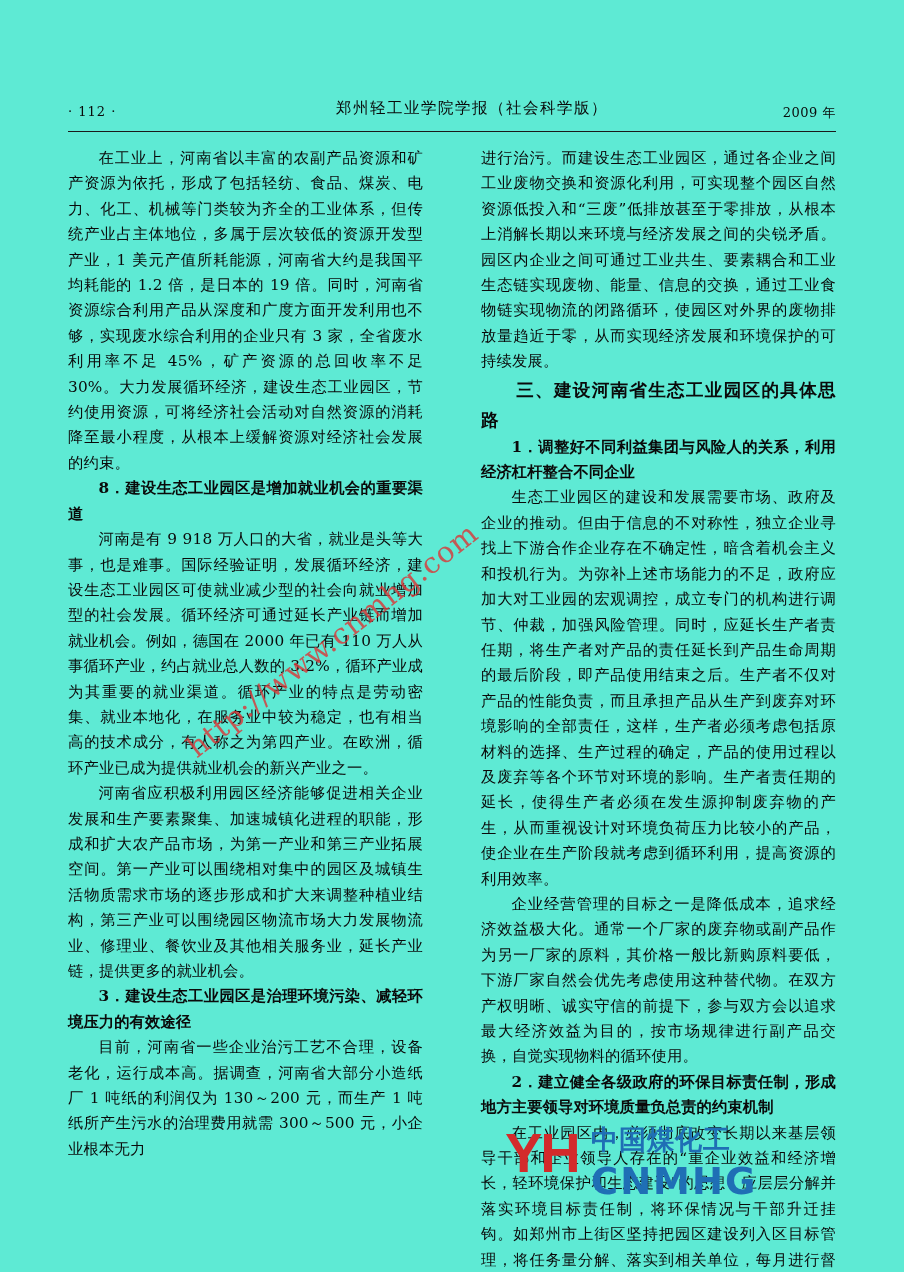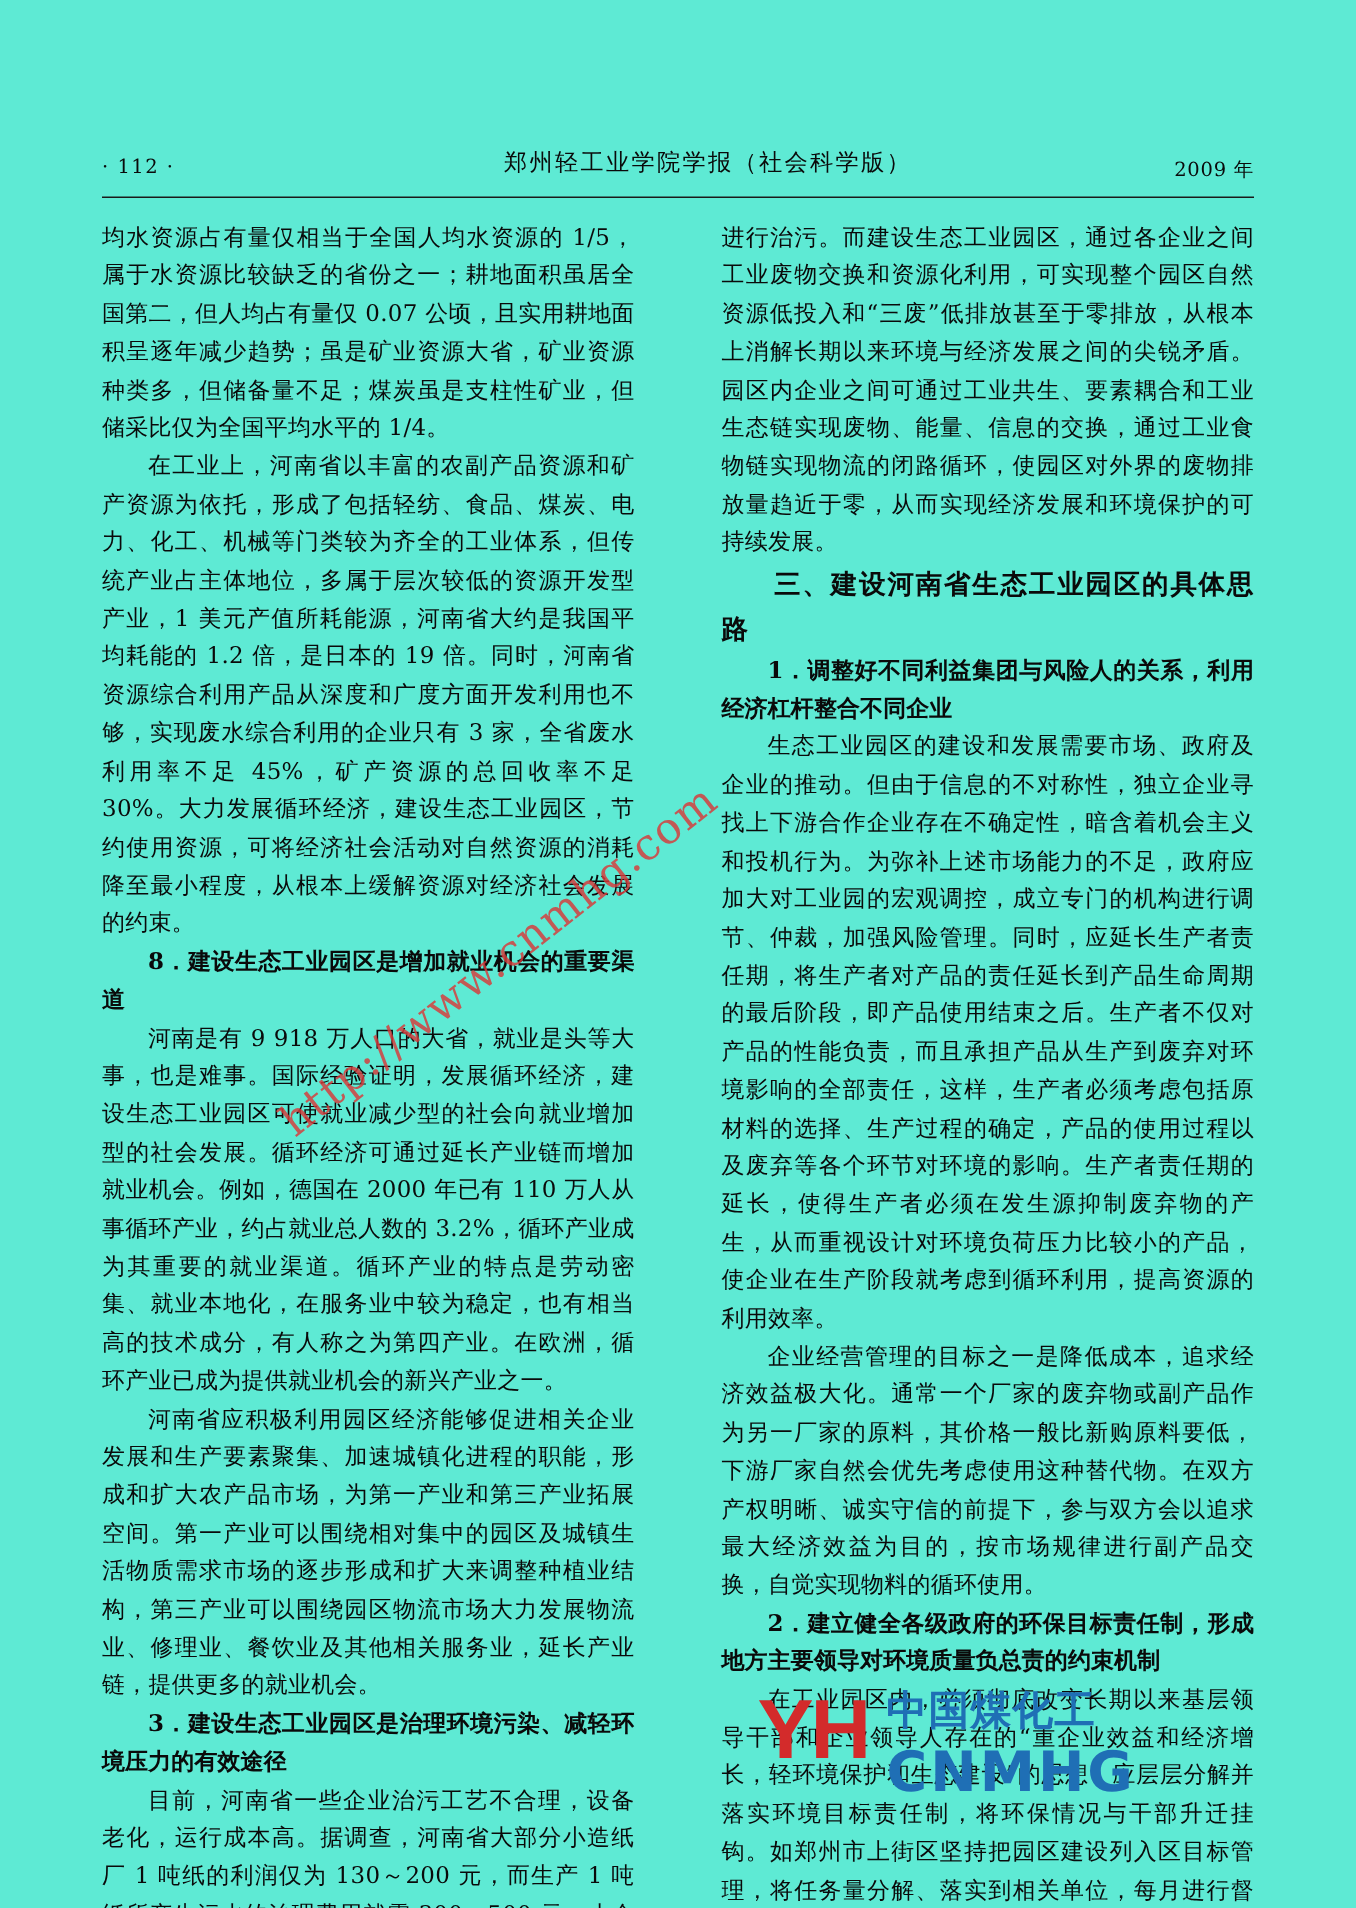--- a/index.html
+++ b/index.html
@@ -171,21 +171,20 @@
 <div class="page">
 
   <div class="header">
     <div class="header-left">· 112 ·</div>
     <div class="header-center">郑州轻工业学院学报（社会科学版）</div>
     <div class="header-right">2009 年</div>
   </div>
   <div class="header-rule"></div>
 
   <div class="col col-left">
-    <p class="noindent">均水资源占有量仅相当于全国人均水资源的 1/5，属于水资源比较缺乏的省份之一；耕地面积虽居全国第二，但人均占有量仅 0.07 公顷，且实用耕地面积呈逐年减少趋势；虽是矿业资源大省，矿业资源种类多，但储备量不足；煤炭虽是支柱性矿业，但储采比仅为全国平均水平的 1/4。</p>
     <p>在工业上，河南省以丰富的农副产品资源和矿产资源为依托，形成了包括轻纺、食品、煤炭、电力、化工、机械等门类较为齐全的工业体系，但传统产业占主体地位，多属于层次较低的资源开发型产业，1 美元产值所耗能源，河南省大约是我国平均耗能的 1.2 倍，是日本的 19 倍。同时，河南省资源综合利用产品从深度和广度方面开发利用也不够，实现废水综合利用的企业只有 3 家，全省废水利用率不足 45%，矿产资源的总回收率不足 30%。大力发展循环经济，建设生态工业园区，节约使用资源，可将经济社会活动对自然资源的消耗降至最小程度，从根本上缓解资源对经济社会发展的约束。</p>
     <p class="sec-h3">8．建设生态工业园区是增加就业机会的重要渠道</p>
     <p>河南是有 9 918 万人口的大省，就业是头等大事，也是难事。国际经验证明，发展循环经济，建设生态工业园区可使就业减少型的社会向就业增加型的社会发展。循环经济可通过延长产业链而增加就业机会。例如，德国在 2000 年已有 110 万人从事循环产业，约占就业总人数的 3.2%，循环产业成为其重要的就业渠道。循环产业的特点是劳动密集、就业本地化，在服务业中较为稳定，也有相当高的技术成分，有人称之为第四产业。在欧洲，循环产业已成为提供就业机会的新兴产业之一。</p>
     <p>河南省应积极利用园区经济能够促进相关企业发展和生产要素聚集、加速城镇化进程的职能，形成和扩大农产品市场，为第一产业和第三产业拓展空间。第一产业可以围绕相对集中的园区及城镇生活物质需求市场的逐步形成和扩大来调整种植业结构，第三产业可以围绕园区物流市场大力发展物流业、修理业、餐饮业及其他相关服务业，延长产业链，提供更多的就业机会。</p>
     <p class="sec-h3">3．建设生态工业园区是治理环境污染、减轻环境压力的有效途径</p>
     <p>目前，河南省一些企业治污工艺不合理，设备老化，运行成本高。据调查，河南省大部分小造纸厂 1 吨纸的利润仅为 130～200 元，而生产 1 吨纸所产生污水的治理费用就需 300～500 元，小企业根本无力</p>
   </div>
 
   <div class="col col-right">
     <p class="noindent">进行治污。而建设生态工业园区，通过各企业之间工业废物交换和资源化利用，可实现整个园区自然资源低投入和“三废”低排放甚至于零排放，从根本上消解长期以来环境与经济发展之间的尖锐矛盾。园区内企业之间可通过工业共生、要素耦合和工业生态链实现废物、能量、信息的交换，通过工业食物链实现物流的闭路循环，使园区对外界的废物排放量趋近于零，从而实现经济发展和环境保护的可持续发展。</p>

